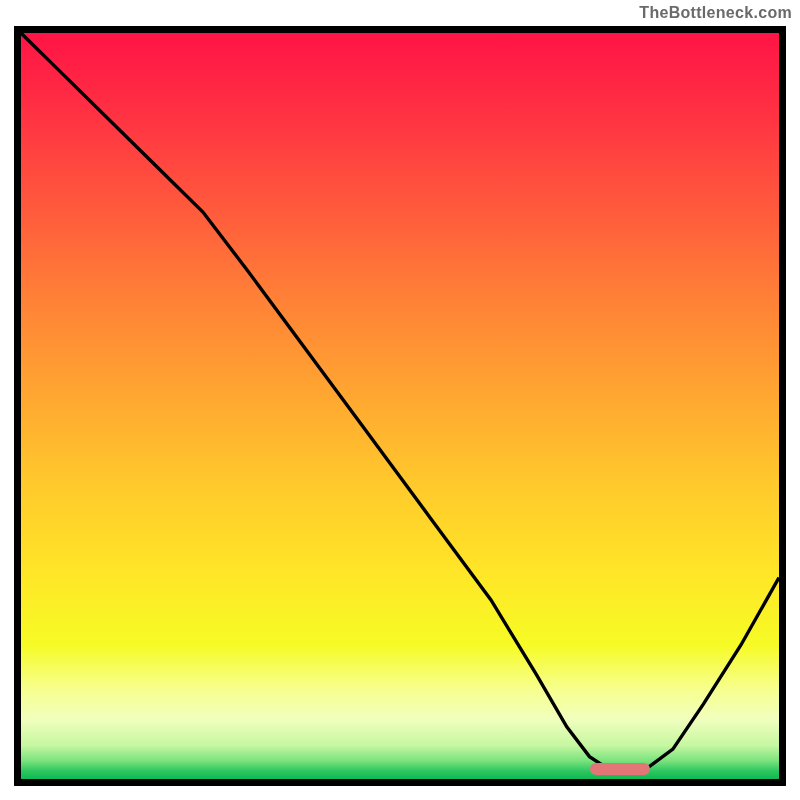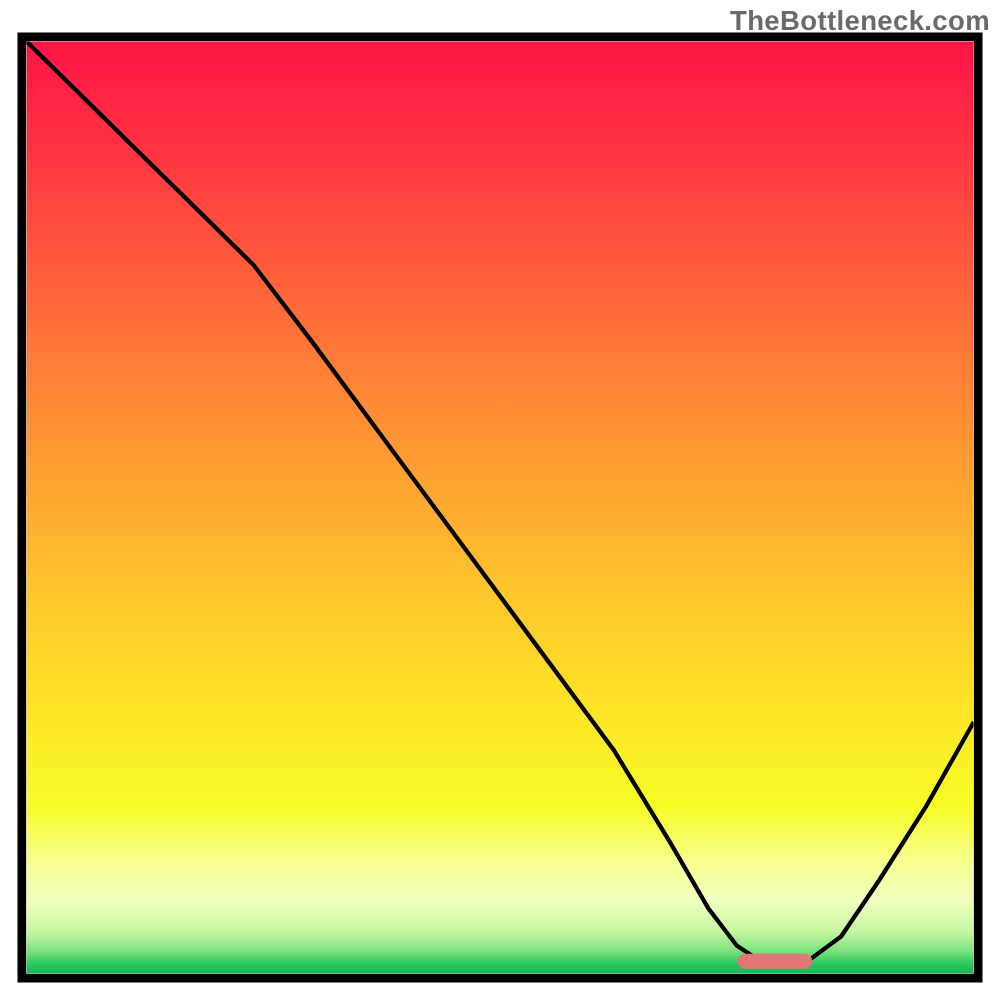--- a/index.html
+++ b/index.html
@@ -14,21 +14,21 @@
   .outer {
     position: relative;
     width: 800px;
     height: 800px;
     box-sizing: border-box;
   }
   .watermark {
     position: absolute;
     top: 4px;
     right: 8px;
-    font-size: 22px;
+    font-size: 16px;
     font-weight: 600;
     color: #6a6a6a;
     letter-spacing: 0.3px;
     z-index: 10;
   }
   .plot {
     position: absolute;
     left: 14px;
     top: 26px;
     width: 772px;

